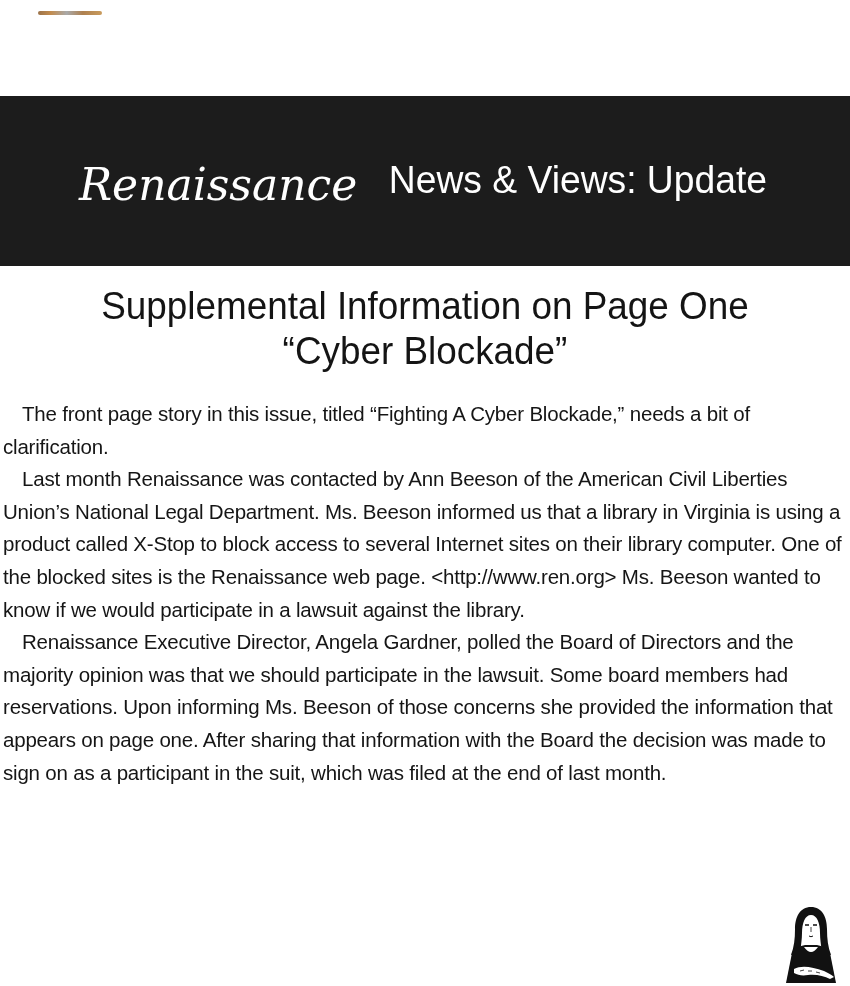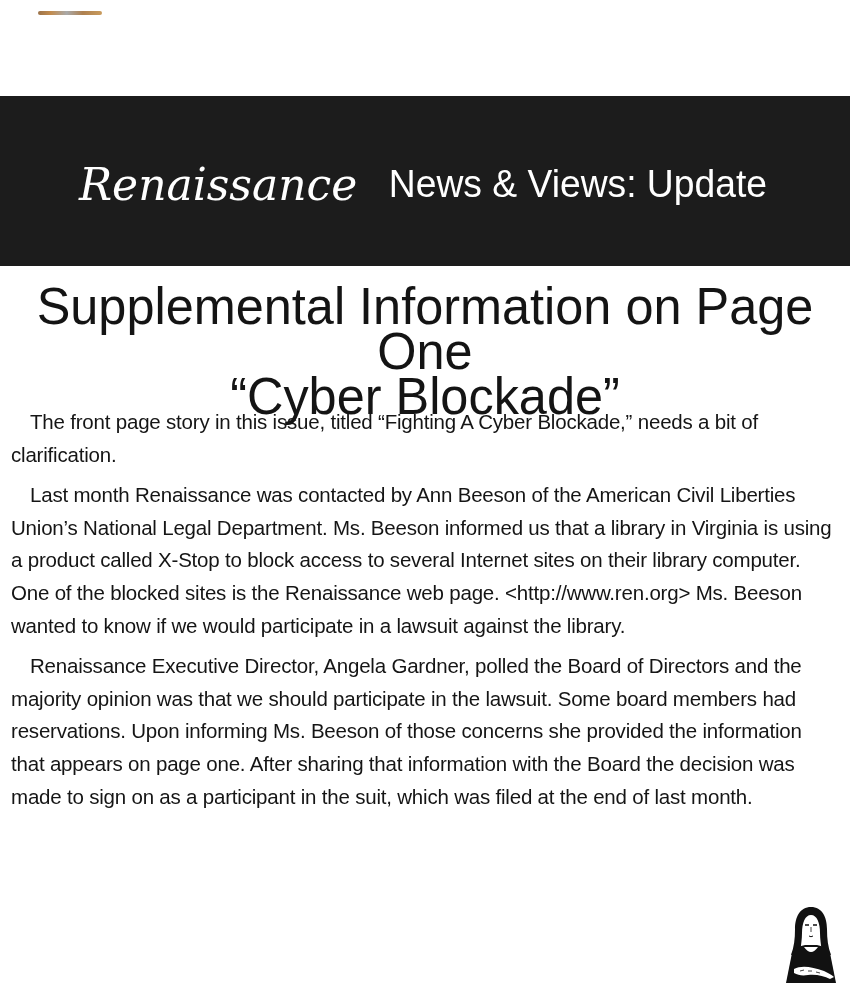--- a/index.html
+++ b/index.html
@@ -31,21 +31,21 @@
     top: 96px;
     width: 850px;
     height: 170px;
     background: #1c1c1c;
     display: flex;
     align-items: center;
     justify-content: center;
   }
   .masthead-inner {
     display: flex;
-    align-items: center;
+    align-items: flex-start;
     gap: 28px;
     margin-top: 6px;
   }
   .masthead-brand {
     font-family: "DejaVu Serif", serif;
     font-style: italic;
     font-size: 44px;
     color: #ffffff;
     letter-spacing: 0px;
   }
@@ -55,40 +55,40 @@
     color: #ffffff;
     transform: scaleX(0.98);
   }
   .headline {
     position: absolute;
     top: 284px;
     left: 0;
     width: 850px;
     text-align: center;
     font-family: "Liberation Sans", sans-serif;
-    font-size: 52px;
+    font-size: 38px;
     line-height: 45px;
     color: #141414;
   }
   .headline div {
     transform: scaleX(0.97);
   }
   .article {
     position: absolute;
     top: 398px;
     left: 3px;
     width: 845px;
     font-family: "Liberation Sans", sans-serif;
     font-size: 20.5px;
     line-height: 32.6px;
     color: #151515;
     letter-spacing: -0.2px;
   }
   .article p {
-    margin: 8px;
+    margin: 0;
     text-indent: 19px;
   }
   .article .ital {
     font-style: italic;
   }
   .mona {
     position: absolute;
     left: 780px;
     top: 905px;
     width: 62px;

